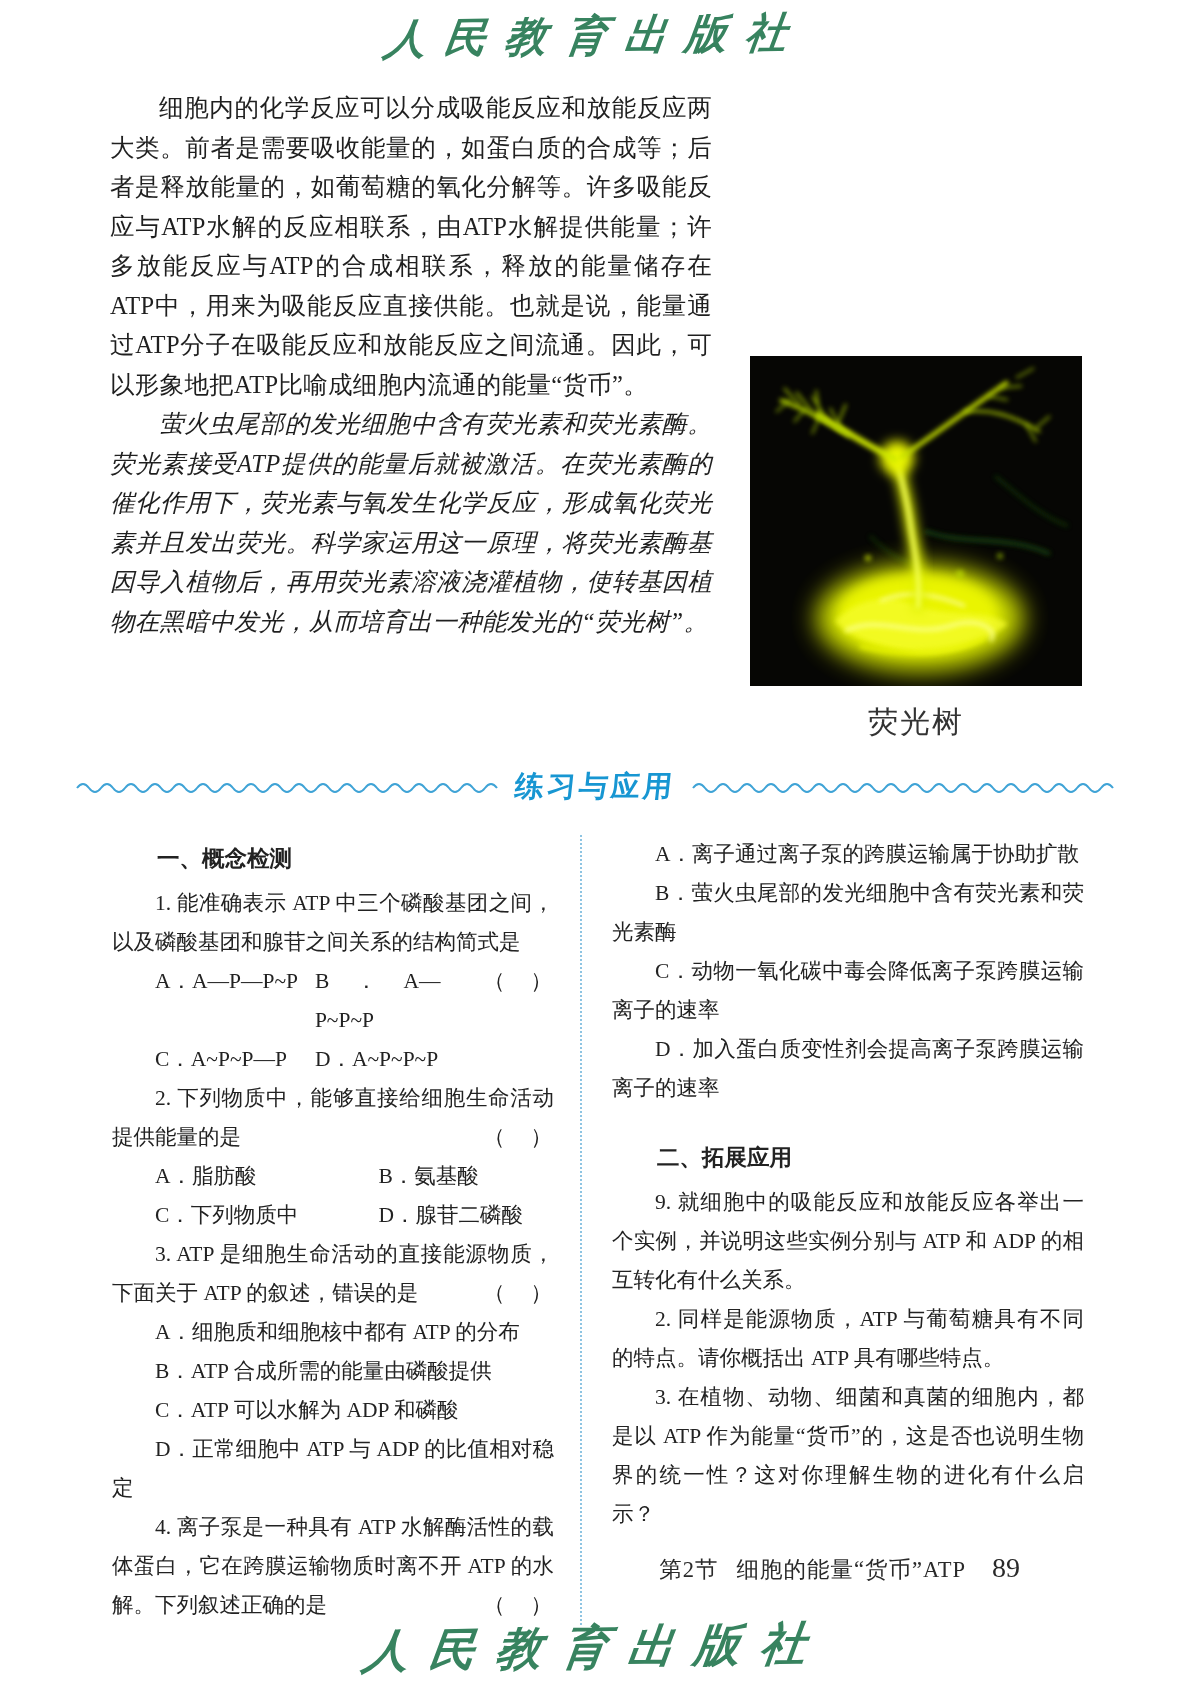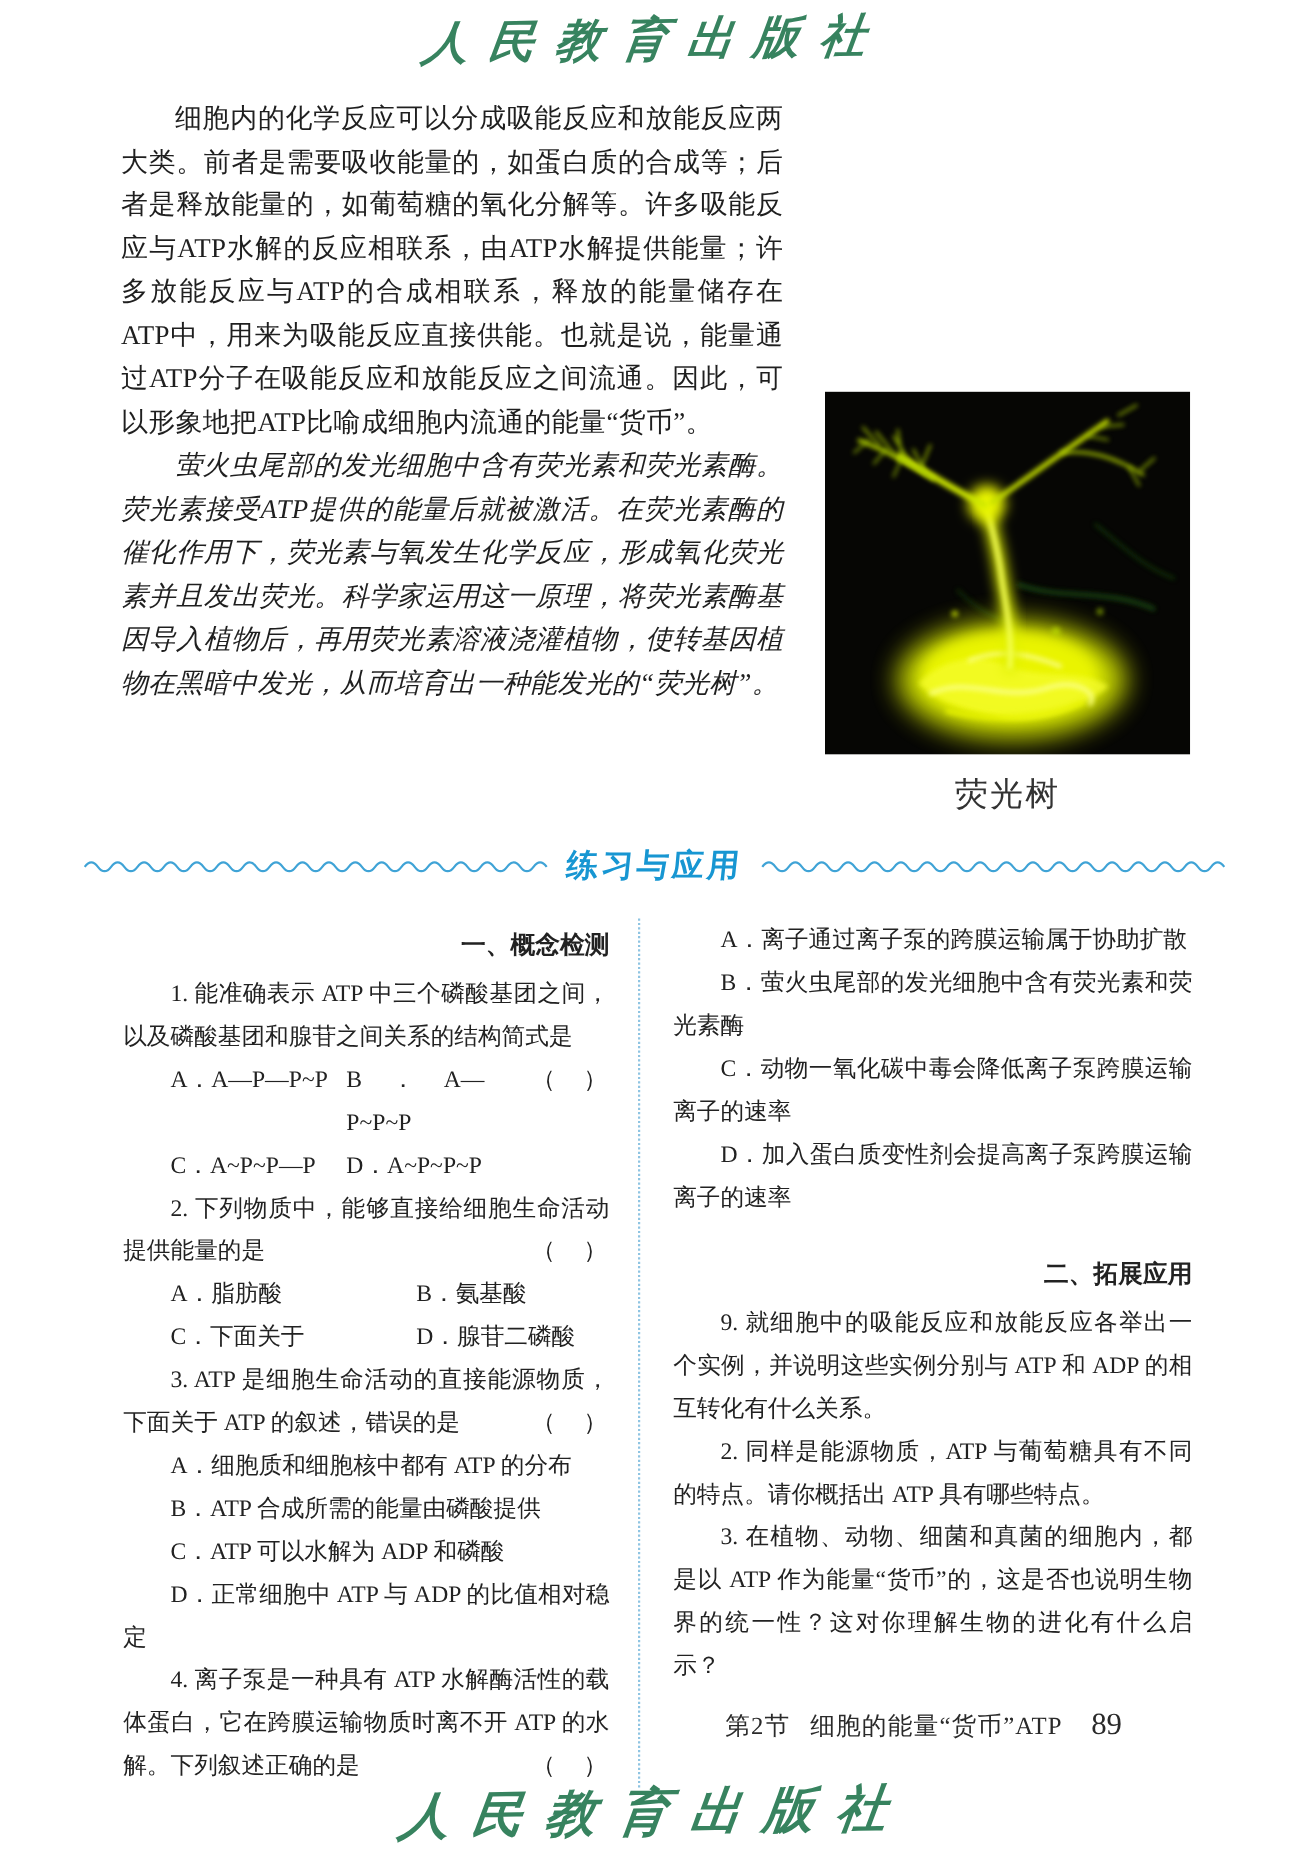--- a/index.html
+++ b/index.html
@@ -37,21 +37,21 @@
   }
   .wave{flex:0 0 auto;}
   
   .ex-columns{display:flex;align-items:stretch;padding:26px 106px 0 112px;}
   .ex-col{font-size:21.5px;line-height:39px;text-align:justify;color:#222;}
   .col-left{flex:0 0 468px;padding-right:26px;box-sizing:border-box;}
   .col-divider{flex:0 0 0px;border-left:2px dotted #8ec4e2;}
   .col-right{flex:1;padding-left:30px;box-sizing:border-box;}
   .sec-heading{
     font-family:"Liberation Sans","DejaVu Sans",sans-serif;font-weight:bold;
-    font-size:22.5px;margin:4px 0 6px 0;text-indent:2em;text-align:right;
+    font-size:22.5px;margin:4px 0 6px 0;text-indent:2em;text-align:left;
   }
   .sec-heading.second{margin-top:30px;}
   .ex-col p{margin:0;text-indent:2em;}
   .bracket{float:right;letter-spacing:2px;}
   .opt-grid{display:grid;grid-template-columns:56% 44%;padding-left:2em;}
   .opt-cell{text-indent:0;}
   .opt-line{text-indent:2em;margin:0;}
   
   .footer{
     position:absolute;top:1552px;right:170px;
@@ -145,21 +145,21 @@
         <span class="opt-cell">A．A—P—P~P</span>
         <span class="opt-cell">B．A—P~P~P</span>
         <span class="opt-cell">C．A~P~P—P</span>
         <span class="opt-cell">D．A~P~P~P</span>
       </div>
 
       <p><span>2. 下列物质中，能够直接给细胞生命活动提供能量的是</span><span class="bracket">（　）</span></p>
       <div class="opt-grid">
         <span class="opt-cell">A．脂肪酸</span>
         <span class="opt-cell">B．氨基酸</span>
-        <span class="opt-cell">C．下面关于</span>
+        <span class="opt-cell">C．下列物质中</span>
         <span class="opt-cell">D．腺苷二磷酸</span>
       </div>
 
       <p><span>3. ATP 是细胞生命活动的直接能源物质，下面关于 ATP 的叙述，错误的是</span><span class="bracket">（　）</span></p>
       <p class="opt-line">A．细胞质和细胞核中都有 ATP 的分布</p>
       <p class="opt-line">B．ATP 合成所需的能量由磷酸提供</p>
       <p class="opt-line">C．ATP 可以水解为 ADP 和磷酸</p>
       <p class="opt-line">D．正常细胞中 ATP 与 ADP 的比值相对稳定</p>
 
       <p><span>4. 离子泵是一种具有 ATP 水解酶活性的载体蛋白，它在跨膜运输物质时离不开 ATP 的水解。下列叙述正确的是</span><span class="bracket">（　）</span></p>

